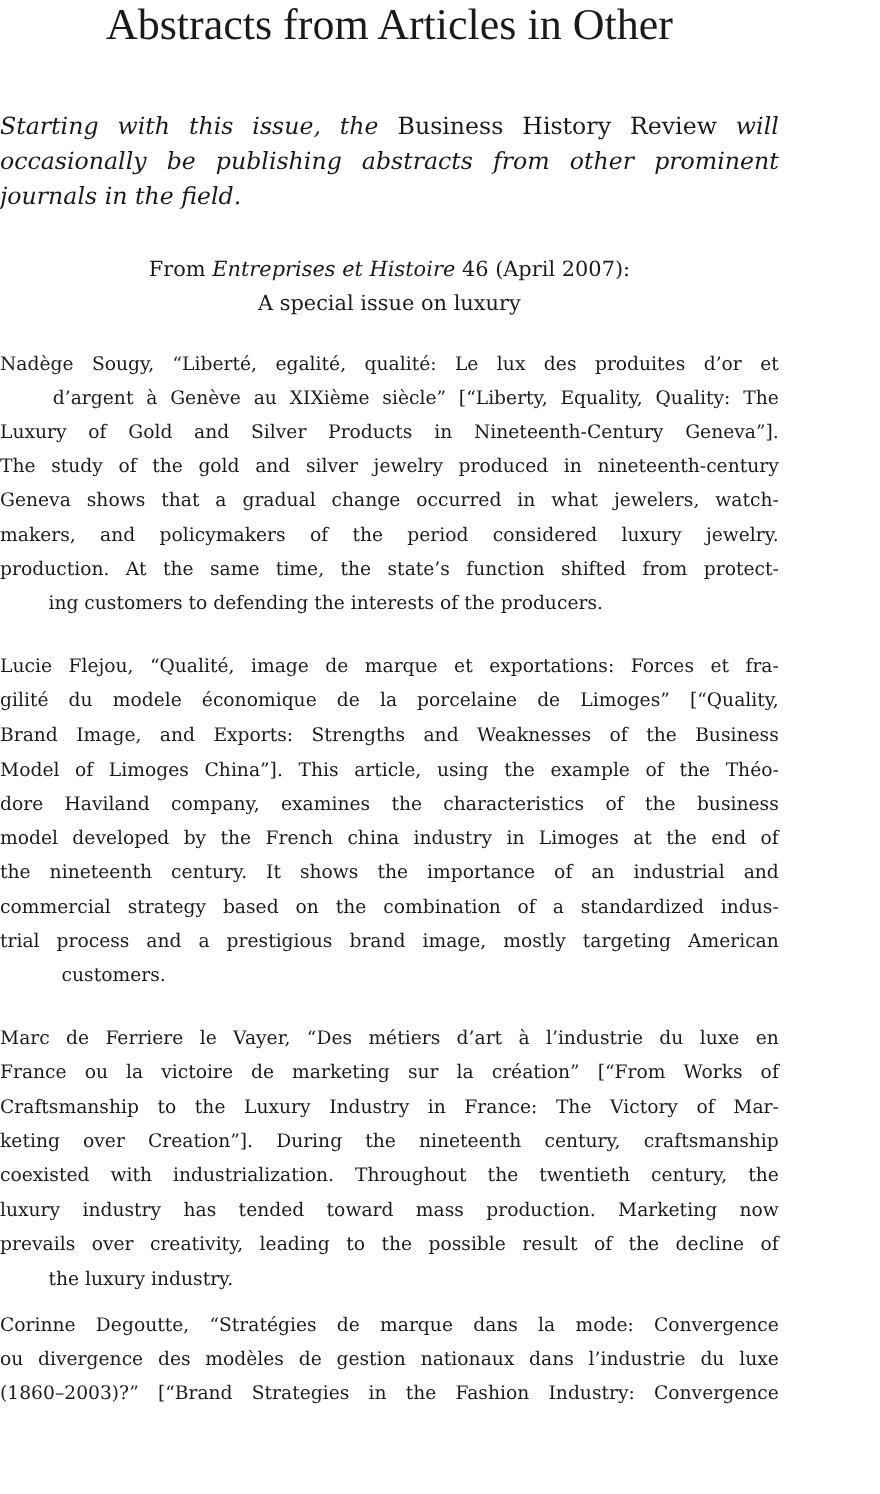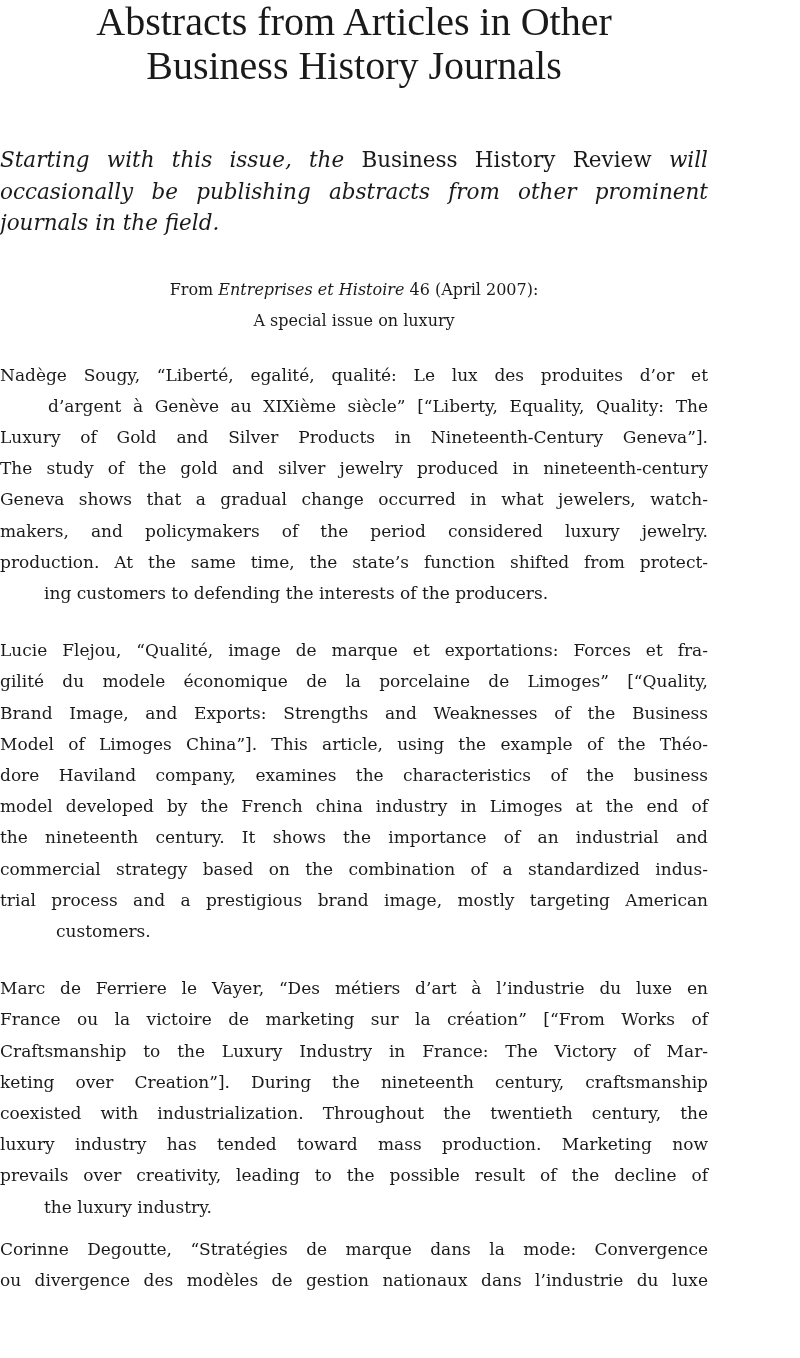--- a/index.html
+++ b/index.html
@@ -42,21 +42,21 @@
       line-height: 31.5px;
       text-align: justify;
       text-align-last: left;
     }
     .intro .roman {
       font-style: normal;
     }
     .section-heading {
       text-align: center;
       font-family: "DejaVu Serif", serif;
-      font-size: 16px;
+      font-size: 19px;
       line-height: 31px;
       margin: 35px 0 0 0;
     }
     .section-heading .it {
       font-style: italic;
     }
     .abstract {
       font-family: "DejaVu Serif", serif;
       font-size: 17px;
       line-height: 31.2px;
@@ -82,21 +82,20 @@
       padding-left: 44px;
     }
   </style>
 </head>
 <body>
 
 <div class="page">
 
   <h1 class="title">
     <span class="title-line">Abstracts from Articles in Other</span>
-    <span class="title-line">Business History Journals</span>
   </h1>
 
   <p class="intro"><span>Starting with this issue, the </span><span class="roman">Business History Review</span><span> will occasionally be publishing abstracts from other prominent journals in the field.</span></p>
 
   <div class="section-heading">
     <div><span>From </span><span class="it">Entreprises et Histoire</span><span> 46 (April 2007):</span></div>
     <div>A special issue on luxury</div>
   </div>
 
   <div class="abstract a1">
@@ -130,15 +129,16 @@
     <span class="line" style="display: block; word-spacing: 7.68304px; letter-spacing: 0px;">keting over Creation”]. During the nineteenth century, craftsmanship</span>
     <span class="line" style="display: block; word-spacing: 5.3125px; letter-spacing: 0px;">coexisted with industrialization. Throughout the twentieth century, the</span>
     <span class="line" style="display: block; word-spacing: 8.29492px; letter-spacing: 0px;">luxury industry has tended toward mass production. Marketing now</span>
     <span class="line" style="display: block; word-spacing: 4.39915px; letter-spacing: 0px;">prevails over creativity, leading to the possible result of the decline of</span>
     <span class="line last" style="display: block; word-spacing: 0px; letter-spacing: 0px;">the luxury industry.</span>
   </div>
 
   <div class="abstract a4">
     <span class="line" style="display: block; word-spacing: 5.86133px; letter-spacing: 0px;">Corinne Degoutte, “Stratégies de marque dans la mode: Convergence</span>
     <span class="line" style="display: block; word-spacing: 1.72344px; letter-spacing: 0px;">ou divergence des modèles de gestion nationaux dans l’industrie du luxe</span>
+    <span class="line" style="display: block; word-spacing: 3.21429px; letter-spacing: 0px;">(1860–2003)?” [“Brand Strategies in the Fashion Industry: Convergence</span>
   </div>
 
 </div>
 
 </body></html>

